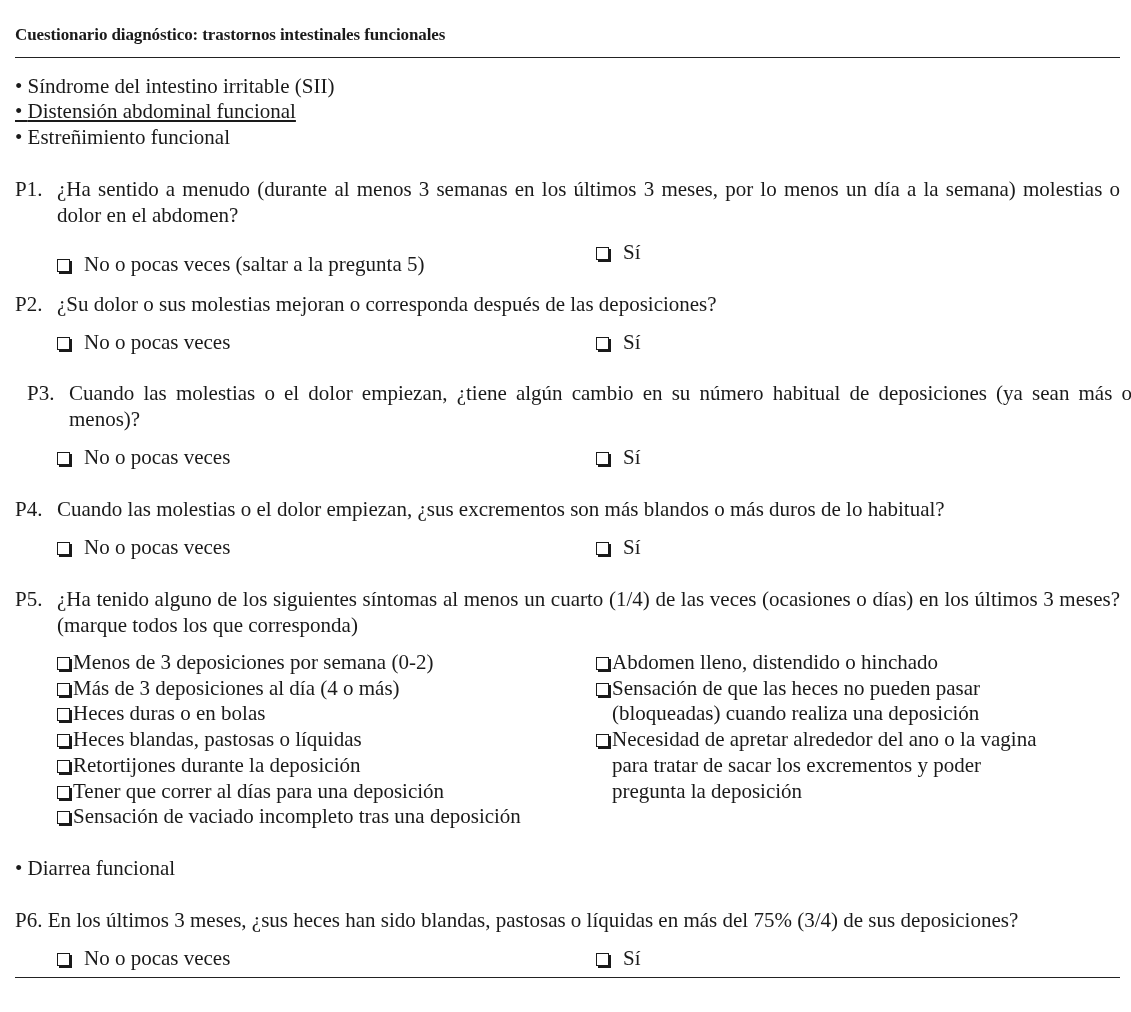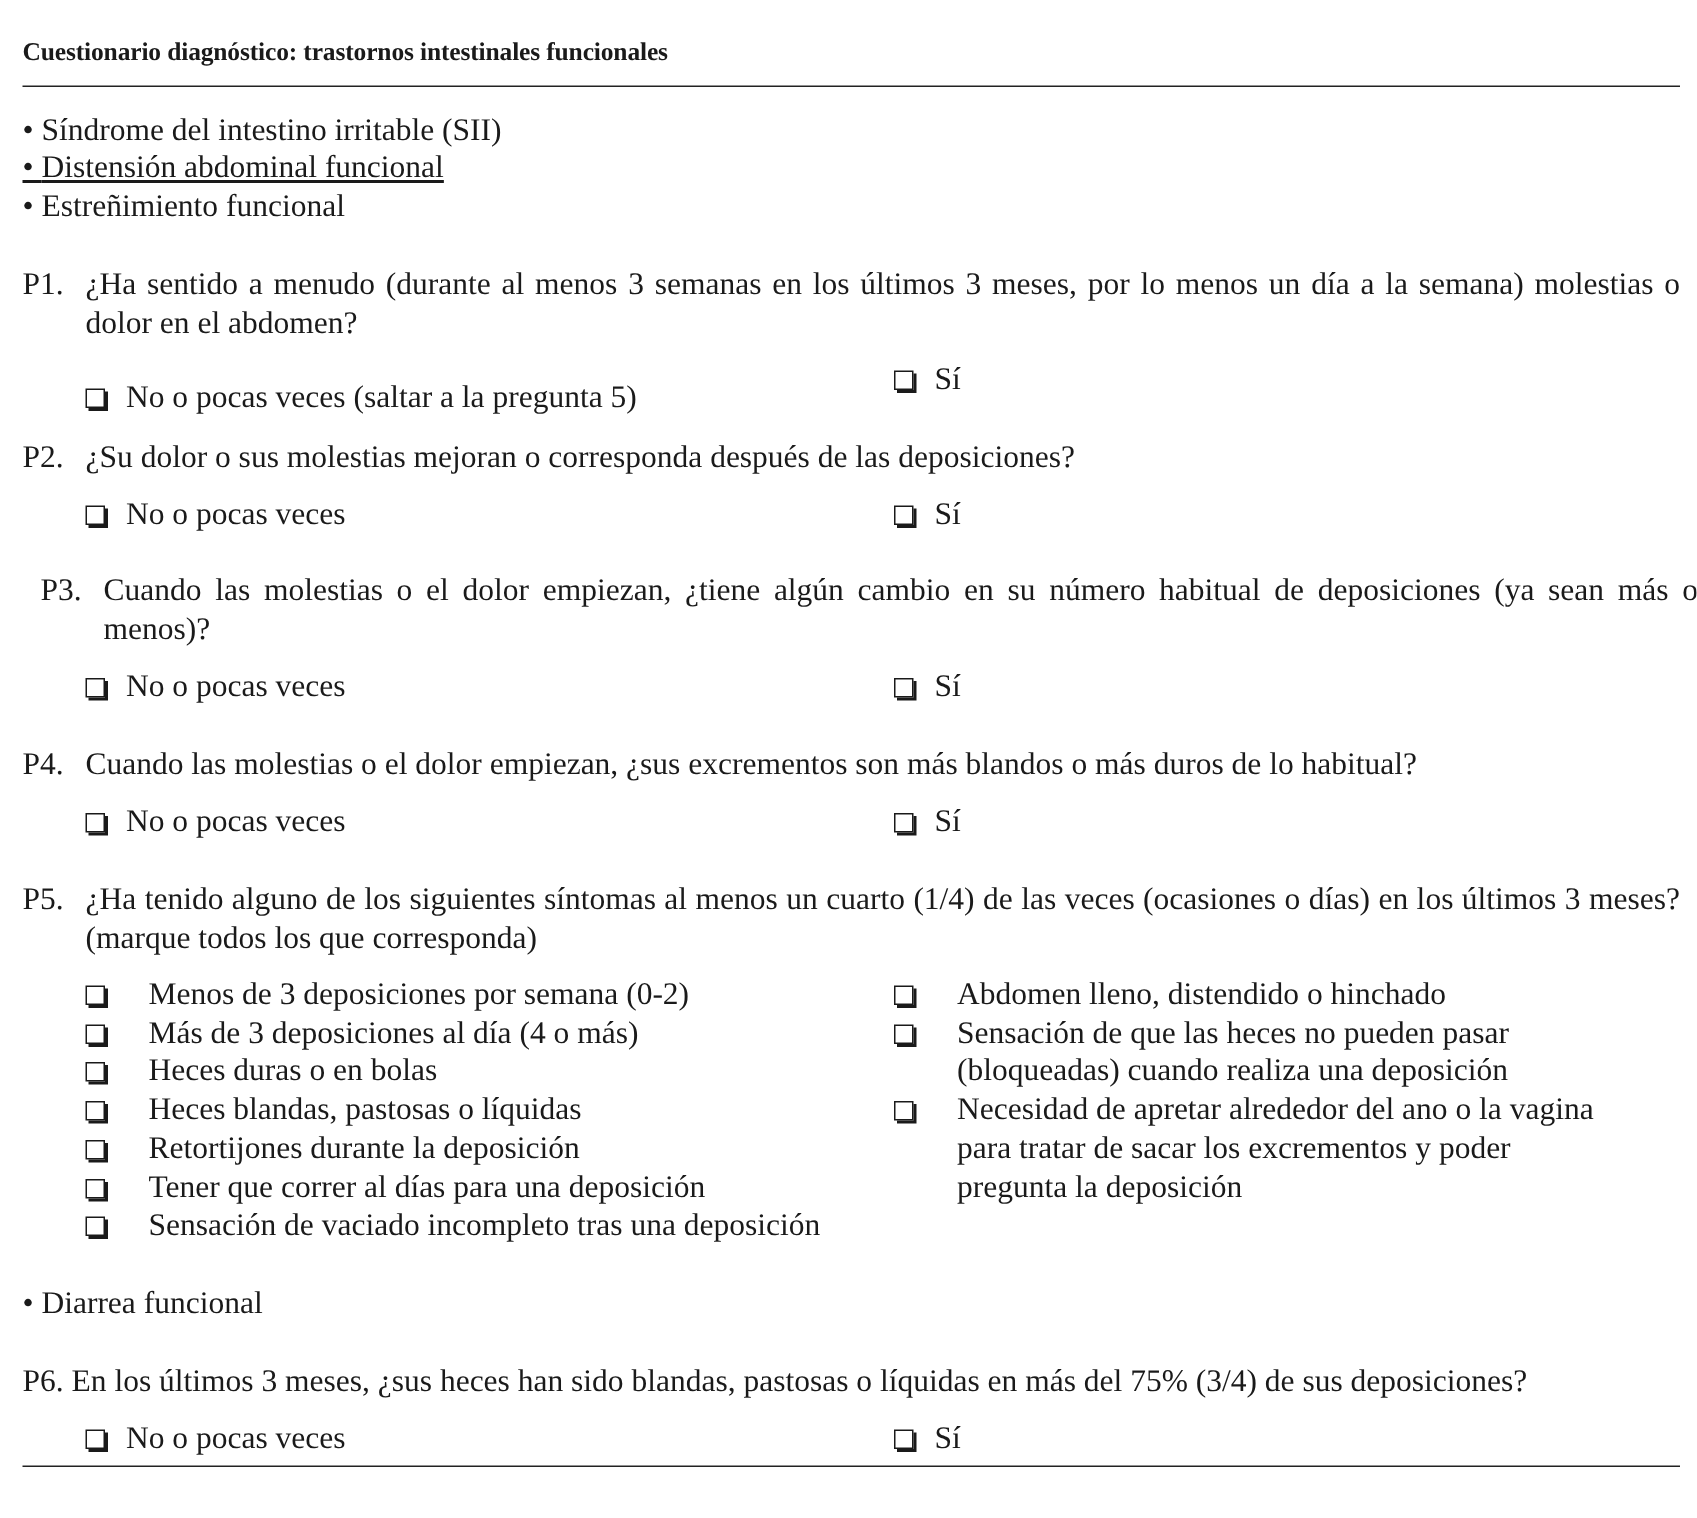--- a/index.html
+++ b/index.html
@@ -22,21 +22,21 @@
   .q { position: absolute; left: 15px; width: 1105px; line-height: 26px; }
   .q .num { position: absolute; left: 0; top: 0; }
   .q .txt { display: block; padding-left: 42px; text-align: justify; text-align-last: left; }
   .opt { position: absolute; line-height: 26px; white-space: nowrap; }
   .cb {
     display: inline-block; width: 13px; height: 13px; border: 1.6px solid #1a1a1a;
     box-shadow: 2px 2px 0 #1a1a1a; vertical-align: -1px; margin-right: 14px; box-sizing: border-box;
     background: #fff; cursor: pointer;
   }
   .sym { position: absolute; line-height: 25.7px; }
-  .sym .row { position: relative; padding-left: 42px; white-space: nowrap; }
+  .sym .row { position: relative; padding-left: 16px; white-space: nowrap; }
   .sym .row .cb { position: absolute; left: 0; top: 7px; margin-right: 0; }
 </style>
 </head>
 <body>
 
 <div class="title">Cuestionario diagnóstico: trastornos intestinales funcionales</div>
 <div class="rule top"></div>
 
 <div class="abs bullet" style="left:15px; top:73px;">Síndrome del intestino irritable (SII)</div>
 <div class="abs bullet" style="left:15px; top:98px;text-decoration:underline;">Distensión abdominal funcional</div>

